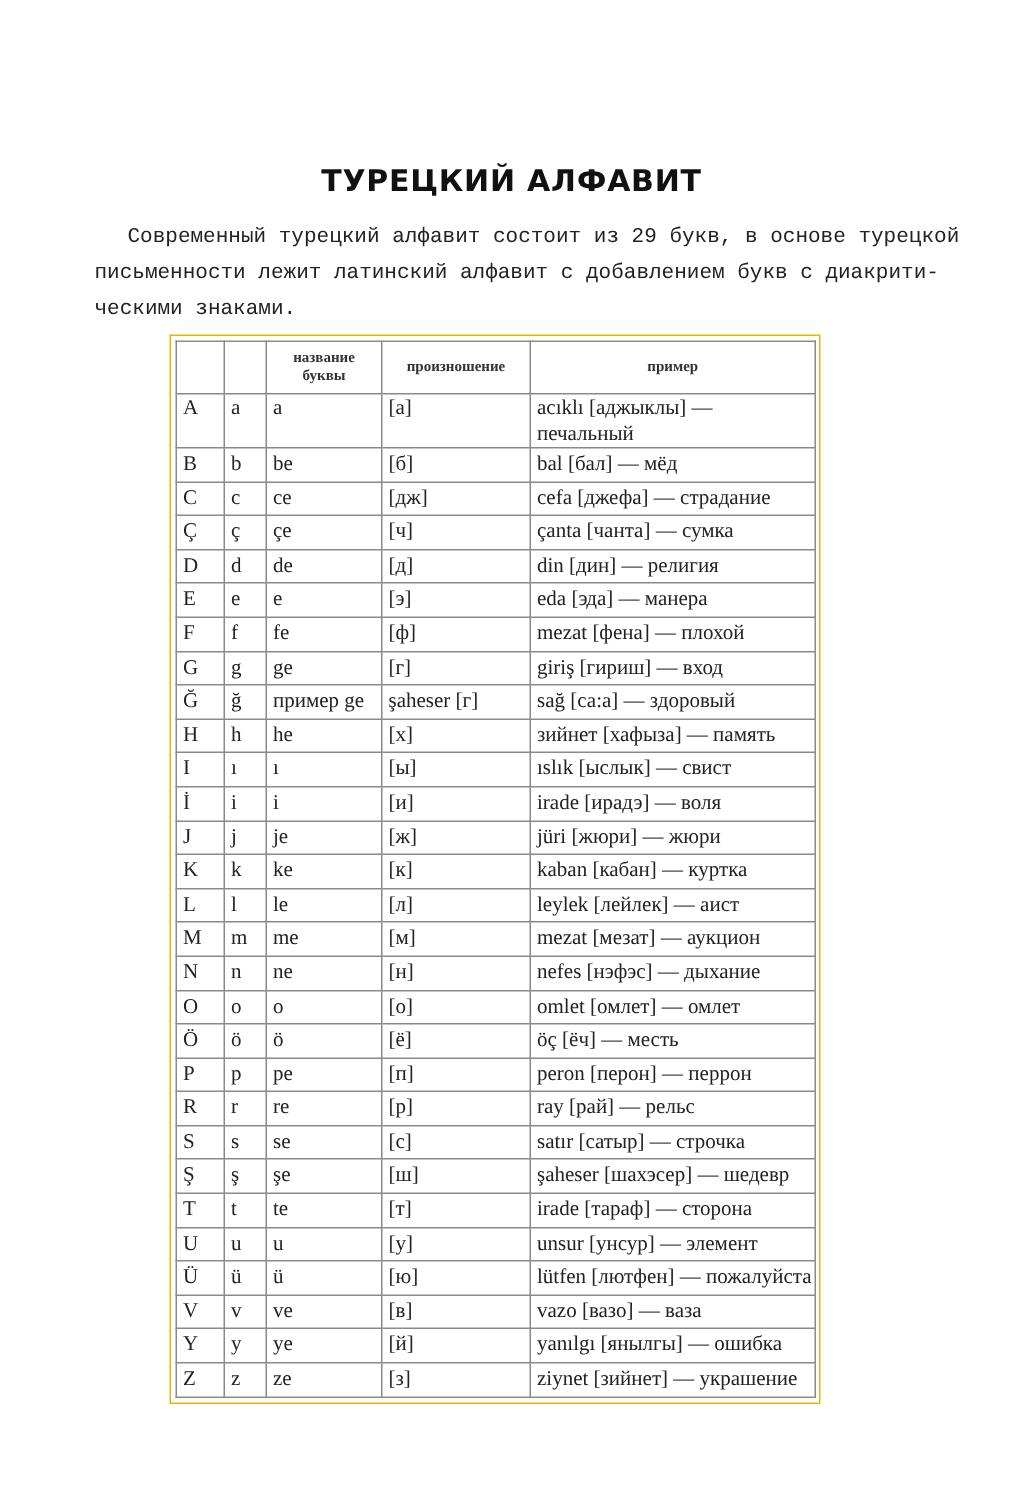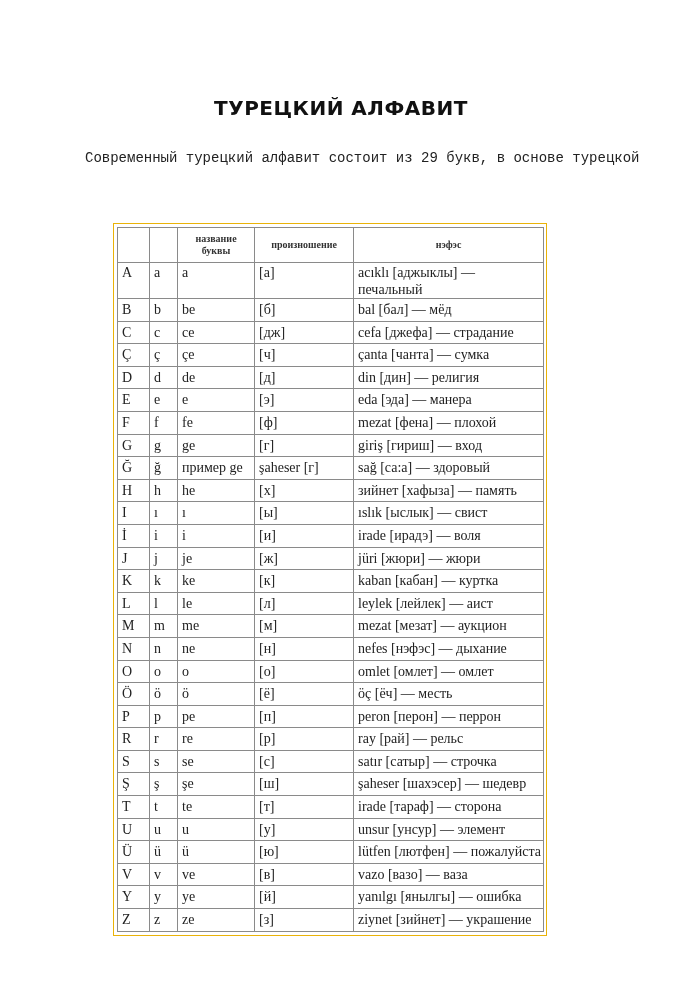--- a/index.html
+++ b/index.html
@@ -1,21 +1,21 @@
 <!DOCTYPE html>
 <html><head>
 <meta charset="utf-8">
 <style>
   html, body { margin: 0; padding: 0; }
   body {
     width: 682px; height: 1000px; background: #ffffff; position: relative;
     overflow: hidden; color: #1a1a1a;
   }
   .page-title {
-    position: absolute; left: 0; width: 682px; top: 96px; text-align: center;
+    position: absolute; left: 0; width: 682px; top: 108px; text-align: center;
     font-family: "DejaVu Sans", sans-serif; font-weight: bold; font-size: 20px;
     letter-spacing: 0.5px; color: #111;
   }
   .intro {
     position: absolute; left: 63px; width: 548px; top: 146px;
     font-family: Liberation Mono, monospace; font-size: 14px; line-height: 24px;
     color: #222; text-align: justify;
   }
   .intro .line { display: block; white-space: nowrap; }
   .intro .line.first { text-indent: 22px; }
@@ -38,38 +38,40 @@
   col.c1 { width: 32px; } col.c2 { width: 28px; } col.c3 { width: 77px; }
   col.c4 { width: 99px; } col.c5 { width: 190px; }
 </style>
 </head>
 <body>
 
 <div class="page-title">ТУРЕЦКИЙ АЛФАВИТ</div>
 
 <div class="intro">
   <span class="line first justify">Современный турецкий алфавит состоит из 29 букв, в основе турецкой</span>
+  <span class="line justify">письменности лежит латинский алфавит с добавлением букв с диакрити-</span>
+  <span class="line">ческими знаками.</span>
 </div>
 
 <div class="table-wrap">
   <table>
     <colgroup>
         <col class="c1">
         <col class="c2">
         <col class="c3">
         <col class="c4">
         <col class="c5">
       </colgroup>
     <thead>
       <tr>
         <th></th>
         <th></th>
         <th>название<br>буквы</th>
         <th>произношение</th>
-        <th>нэфэс</th>
+        <th>пример</th>
       </tr>
     </thead>
     <tbody id="tbody">
         <tr>
           <td class="multi">A</td>
           <td class="multi">a</td>
           <td class="multi">a</td>
           <td class="multi">[а]</td>
           <td class="multi">acıklı [аджыклы] — печальный</td>
         </tr>

